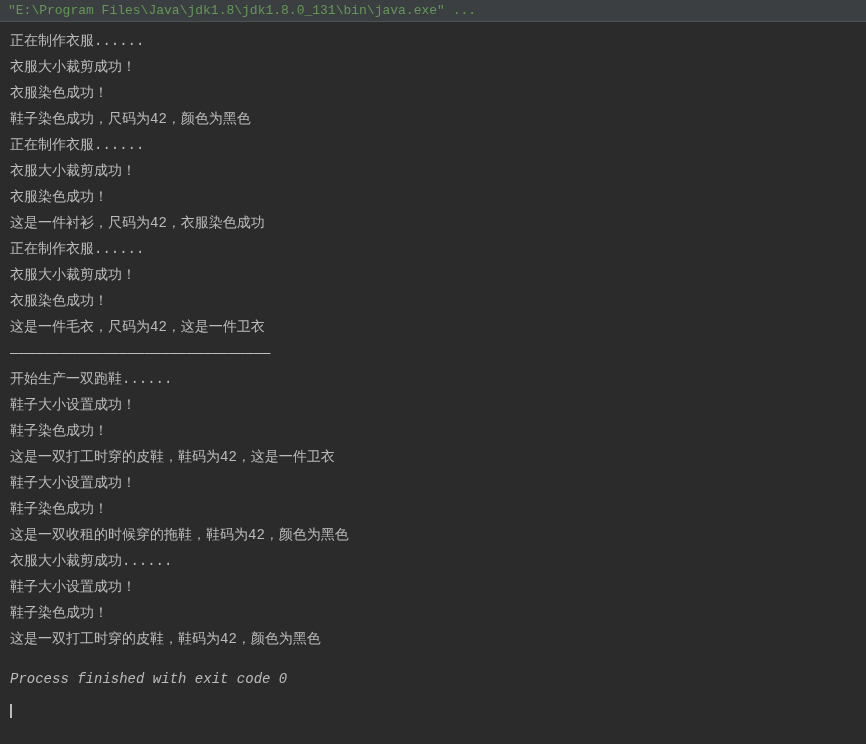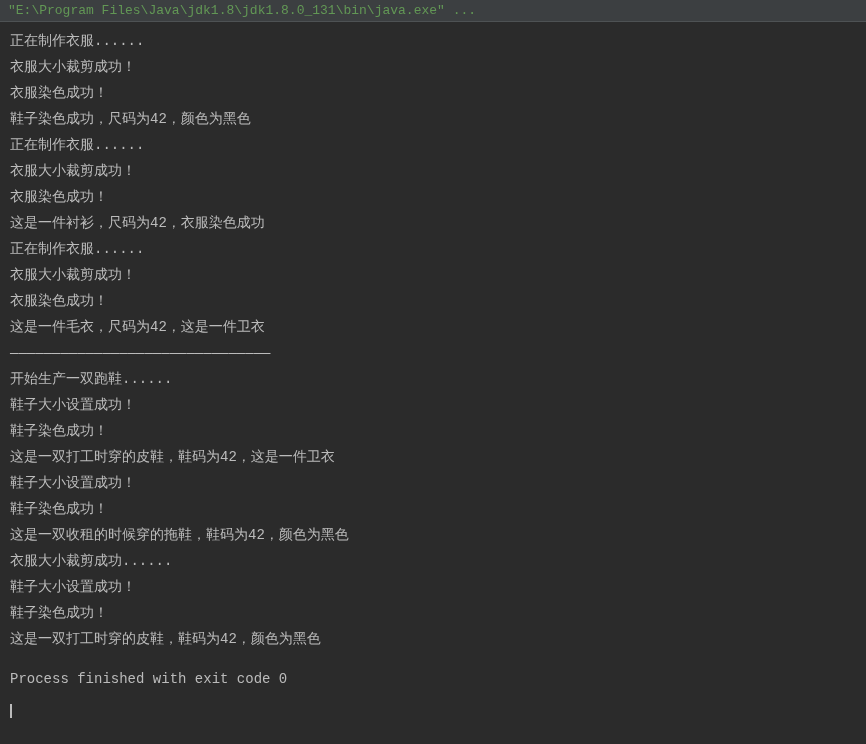--- a/index.html
+++ b/index.html
@@ -29,20 +29,21 @@
     }
     .output-area {
       padding: 6px 10px;
     }
     .output-line {
       line-height: 26px;
       white-space: pre;
     }
     .exit-code {
       margin-top: 14px;
+      font-style: italic;
     }
     .cursor {
       display: inline-block;
       width: 2px;
       height: 14px;
       background-color: #bbbbbb;
       vertical-align: bottom;
     }
   </style>
 </head>

